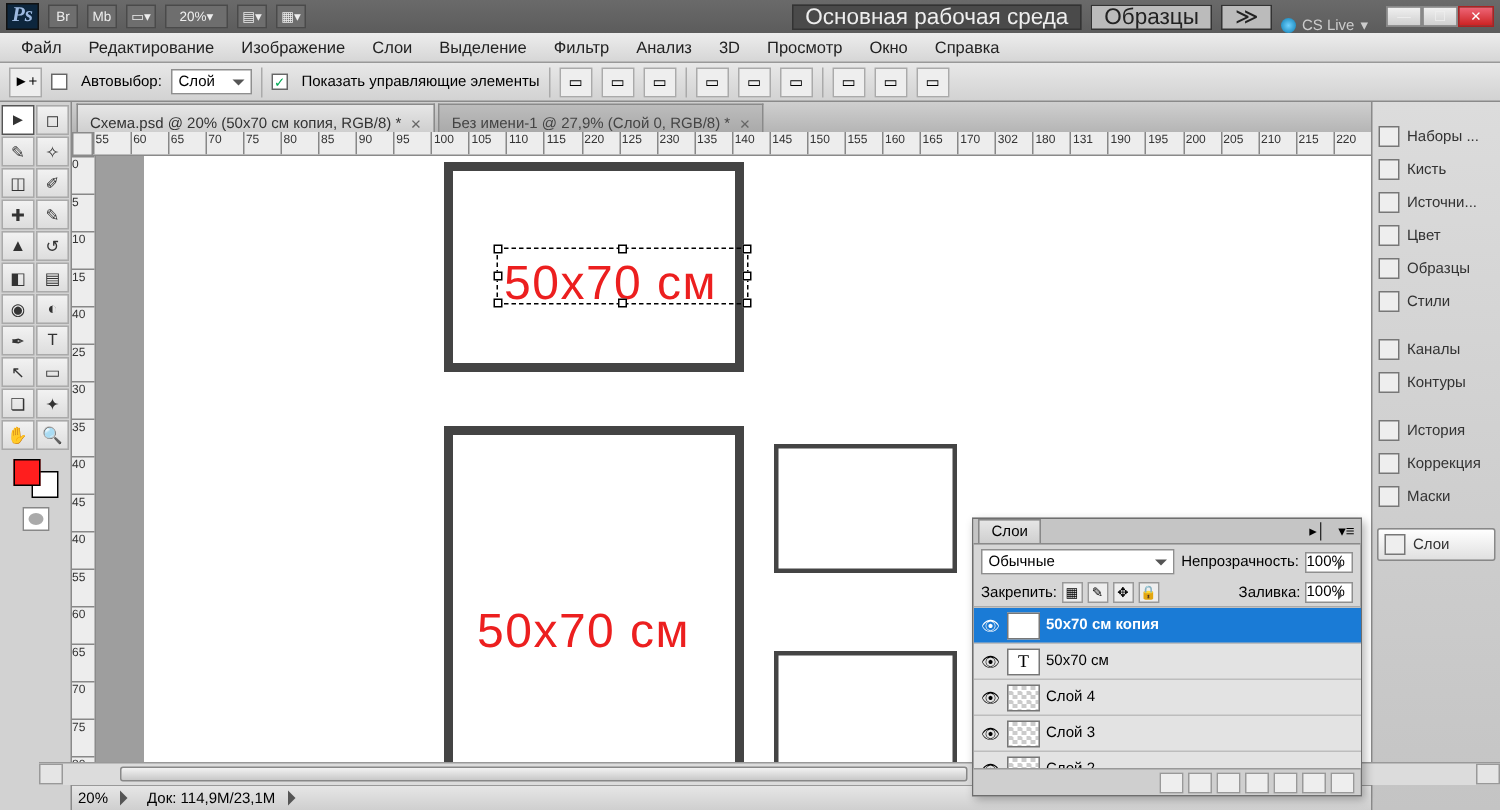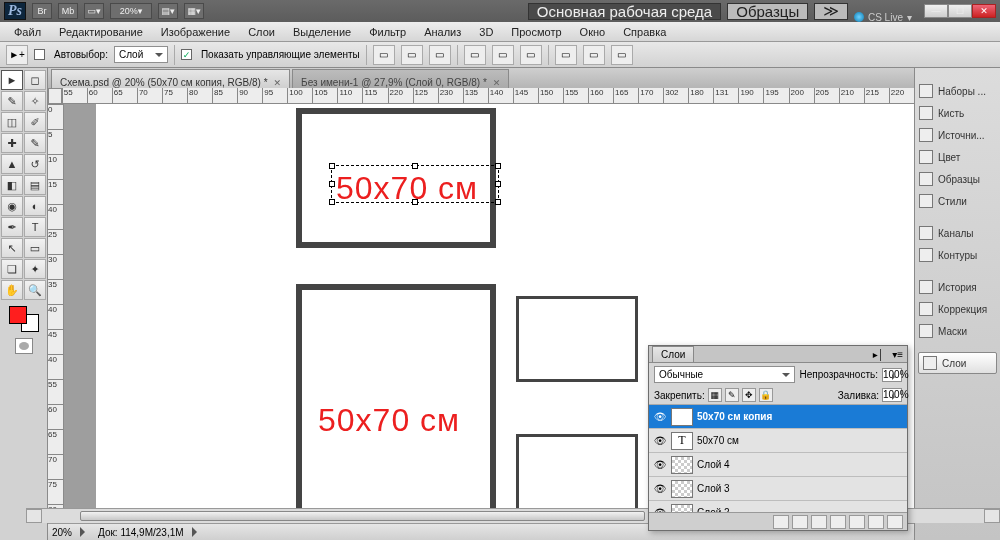--- a/index.html
+++ b/index.html
@@ -64,21 +64,21 @@
   .dockbtn{height:22px;display:flex;align-items:center;gap:5px;padding:0 4px;font-size:10px;color:#333;}
   .dockbtn .ic{width:14px;height:14px;border:1px solid #777;background:#eee;}
   .dockbtn.active{background:linear-gradient(#fff,#e0e0e0);border:1px solid #888;border-radius:2px;margin:0 3px;}
   .docksep{height:10px;}
   
   .layerspanel{position:absolute;left:648px;top:345px;width:260px;height:186px;background:#d6d6d6;border:1px solid #6e6e6e;box-shadow:2px 2px 6px rgba(0,0,0,0.3);display:flex;flex-direction:column;font-size:10px;}
   .lp-tab{display:flex;align-items:flex-end;height:17px;padding-left:3px;background:#c5c5c5;border-bottom:1px solid #8a8a8a;}
   .lp-tab .t{padding:2px 8px;background:linear-gradient(#e6e6e6,#cfcfcf);border:1px solid #888;border-bottom:none;}
   .lp-row1,.lp-row2{display:flex;align-items:center;gap:4px;padding:3px 5px;}
   .lp-sel{flex:1;}
-  .numbox{width:20px;height:14px;border:1px solid #8f8f8f;background:#fff;text-align:left;padding-right:12px;position:relative;}
+  .numbox{width:32px;height:14px;border:1px solid #8f8f8f;background:#fff;text-align:left;padding-right:12px;position:relative;}
   .numbox:after{content:"";position:absolute;right:3px;top:5px;border:3px solid transparent;border-left-color:#555;}
   .lockrow{display:flex;gap:3px;align-items:center;padding:2px 5px;border-bottom:1px solid #aaa;}
   .mini{width:14px;height:14px;border:1px solid #999;background:#eee;display:flex;align-items:center;justify-content:center;font-size:9px;}
   .layerlist{flex:1;overflow:auto;background:#e3e3e3;}
   .layer{height:24px;display:flex;align-items:center;gap:4px;padding:0 4px;border-bottom:1px solid #bdbdbd;}
   .layer.active{background:#1a7bd6;color:#fff;}
   .eye{width:14px;height:14px;display:flex;align-items:center;justify-content:center;}
   .thumb{width:22px;height:18px;border:1px solid #777;background:#fff;display:flex;align-items:center;justify-content:center;font-family:"Times New Roman",serif;font-size:12px;}
   .thumb.checker{background:repeating-conic-gradient(#ccc 0 25%,#fff 0 50%) 0 0/6px 6px;}
   .lp-foot{height:18px;border-top:1px solid #999;display:flex;justify-content:flex-end;gap:3px;align-items:center;padding:0 4px;background:#cfcfcf;}

